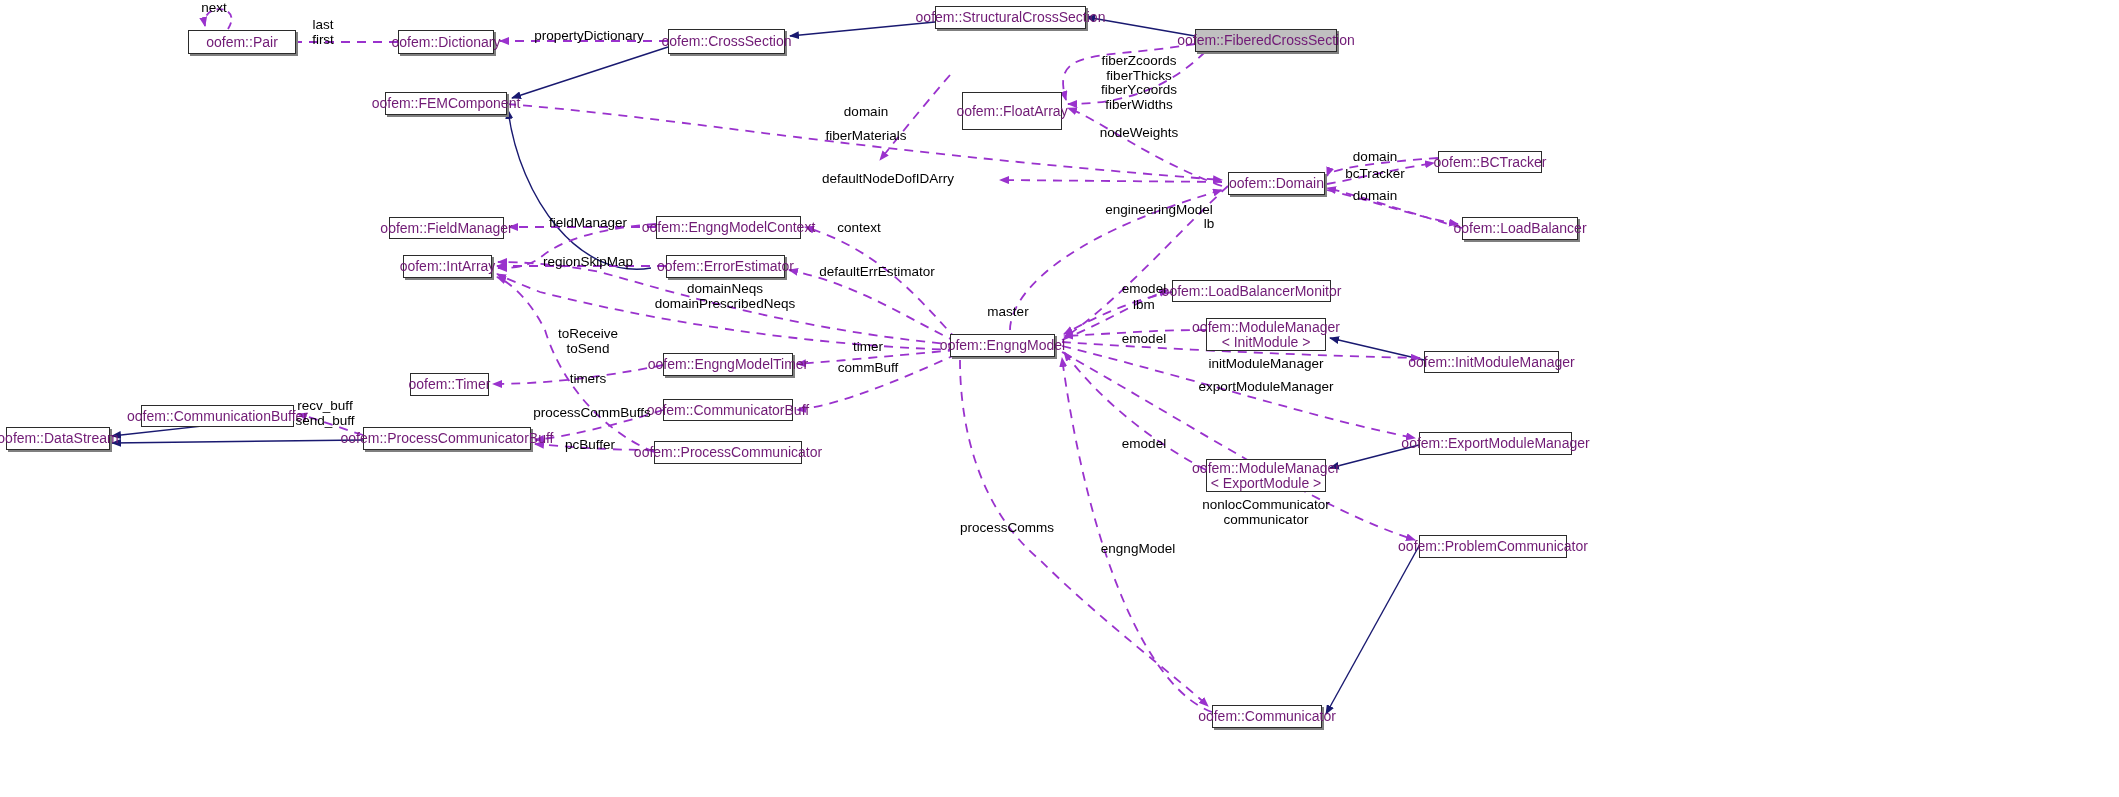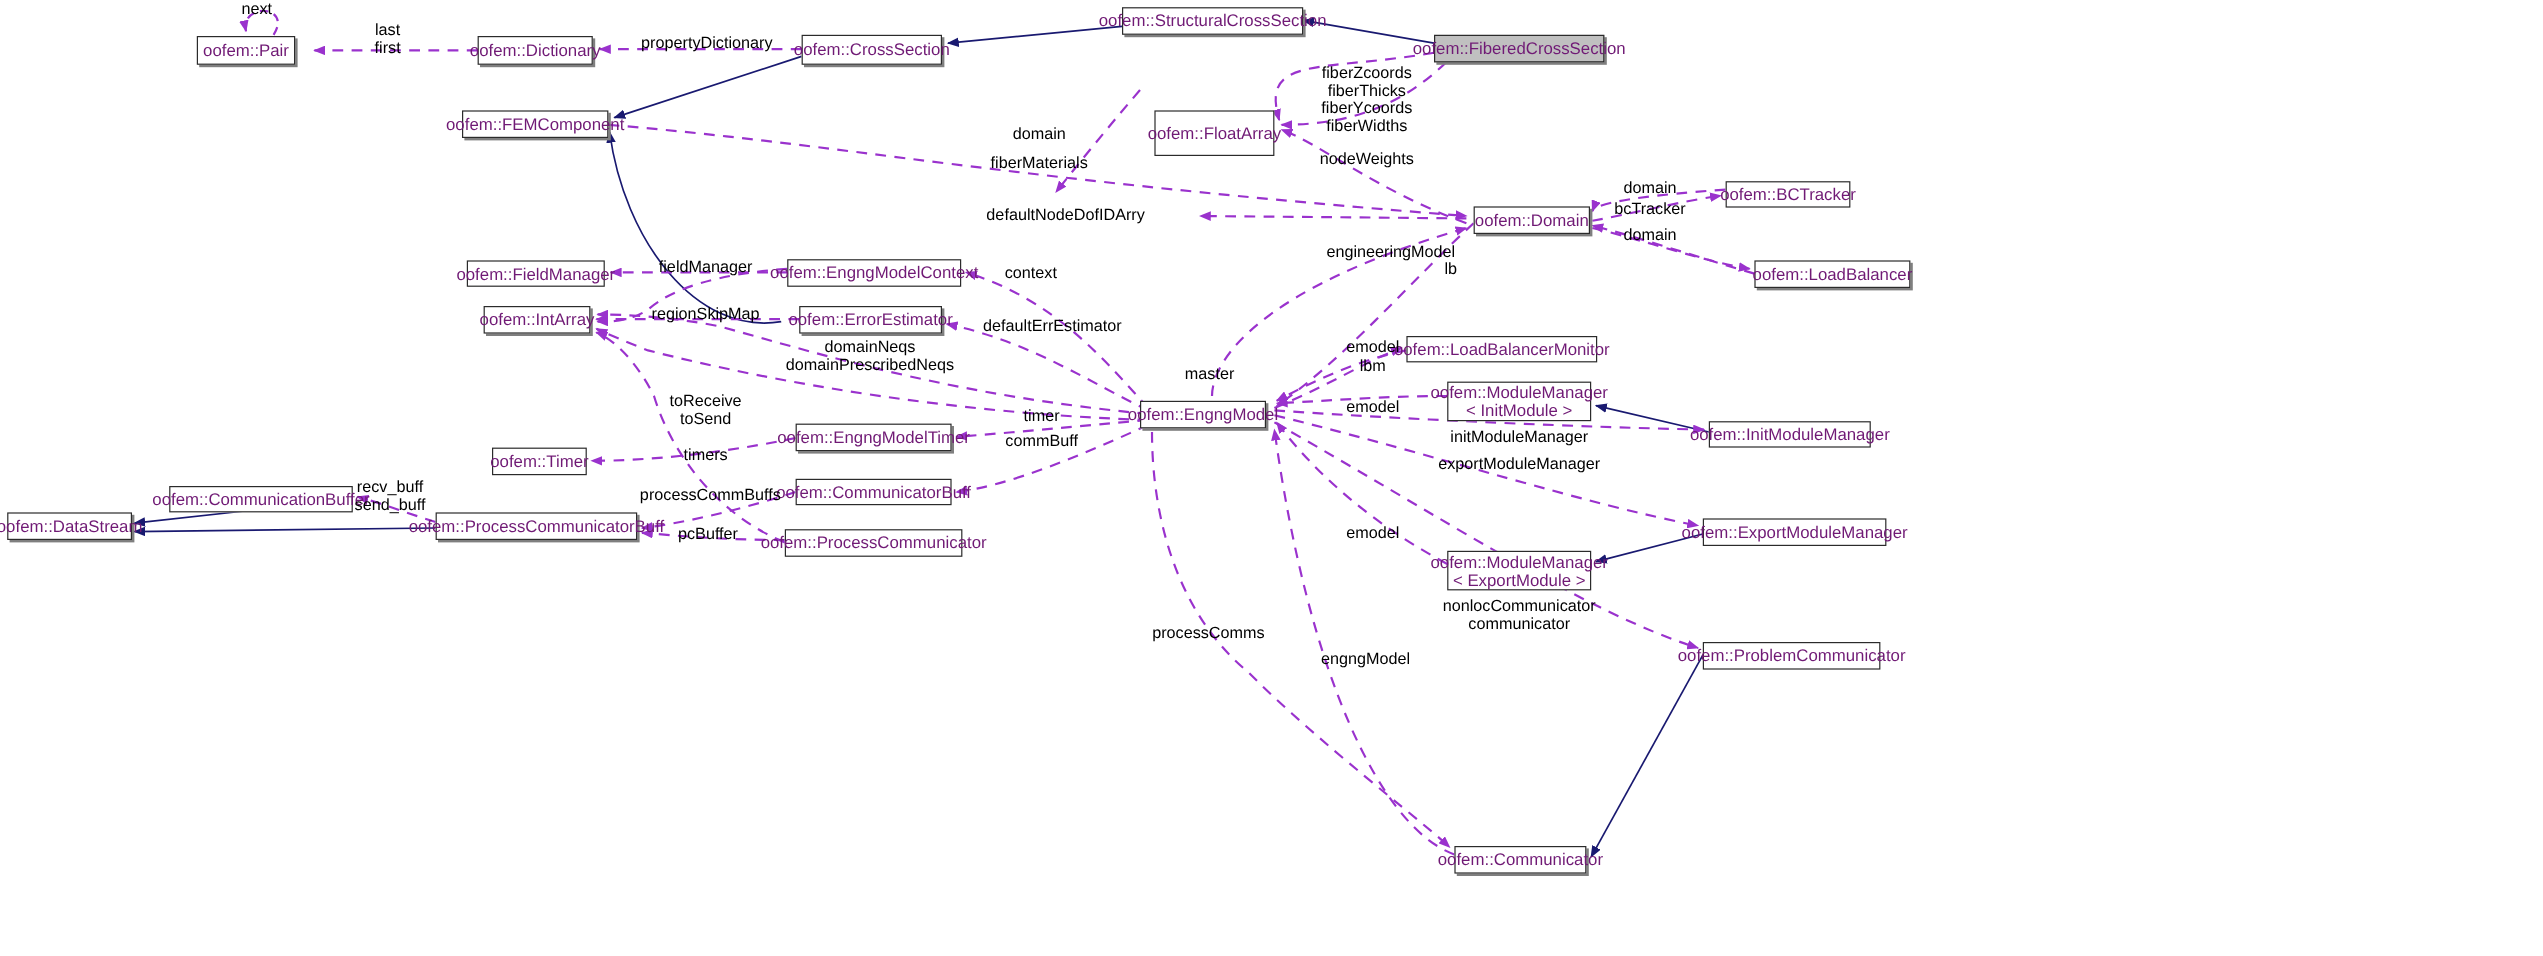--- a/index.html
+++ b/index.html
@@ -155,21 +155,21 @@
 
       <path d="M1212,712 C1150,690 1090,560 1062,358"></path>
 
     </g>
 
     <g stroke="#191970" stroke-width="1.4" fill="none" marker-end="url(#arrI)">
       <path d="M1419,546 L1326,714"></path>
     </g>
   </svg>
 
-  <div class="node shadow" style="left:164px;top:30px;width:82px;height:24px;">
+  <div class="node shadow" style="left:188px;top:30px;width:108px;height:24px;">
     <span>oofem::Pair</span>
   </div>
   <div class="node shadow" style="left:398px;top:30px;width:96px;height:24px;">
     <span>oofem::Dictionary</span>
   </div>
   <div class="node shadow" style="left:668px;top:29px;width:117px;height:25px;">
     <span>oofem::CrossSection</span>
   </div>
   <div class="node shadow" style="left:935px;top:6px;width:151px;height:23px;">
     <span>oofem::StructuralCrossSection</span>
@@ -182,21 +182,21 @@
   </div>
   <div class="node" style="left:962px;top:92px;width:100px;height:38px;">
     <span>oofem::FloatArray</span>
   </div>
   <div class="node shadow" style="left:1228px;top:172px;width:97px;height:23px;">
     <span>oofem::Domain</span>
   </div>
   <div class="node" style="left:1438px;top:151px;width:104px;height:22px;">
     <span>oofem::BCTracker</span>
   </div>
-  <div class="node shadow" style="left:1462px;top:217px;width:130px;height:23px;">
+  <div class="node shadow" style="left:1462px;top:217px;width:116px;height:23px;">
     <span>oofem::LoadBalancer</span>
   </div>
   <div class="node" style="left:389px;top:217px;width:115px;height:22px;">
     <span>oofem::FieldManager</span>
   </div>
   <div class="node shadow" style="left:403px;top:255px;width:89px;height:23px;">
     <span>oofem::IntArray</span>
   </div>
   <div class="node" style="left:656px;top:216px;width:145px;height:23px;">
     <span>oofem::EngngModelContext</span>

